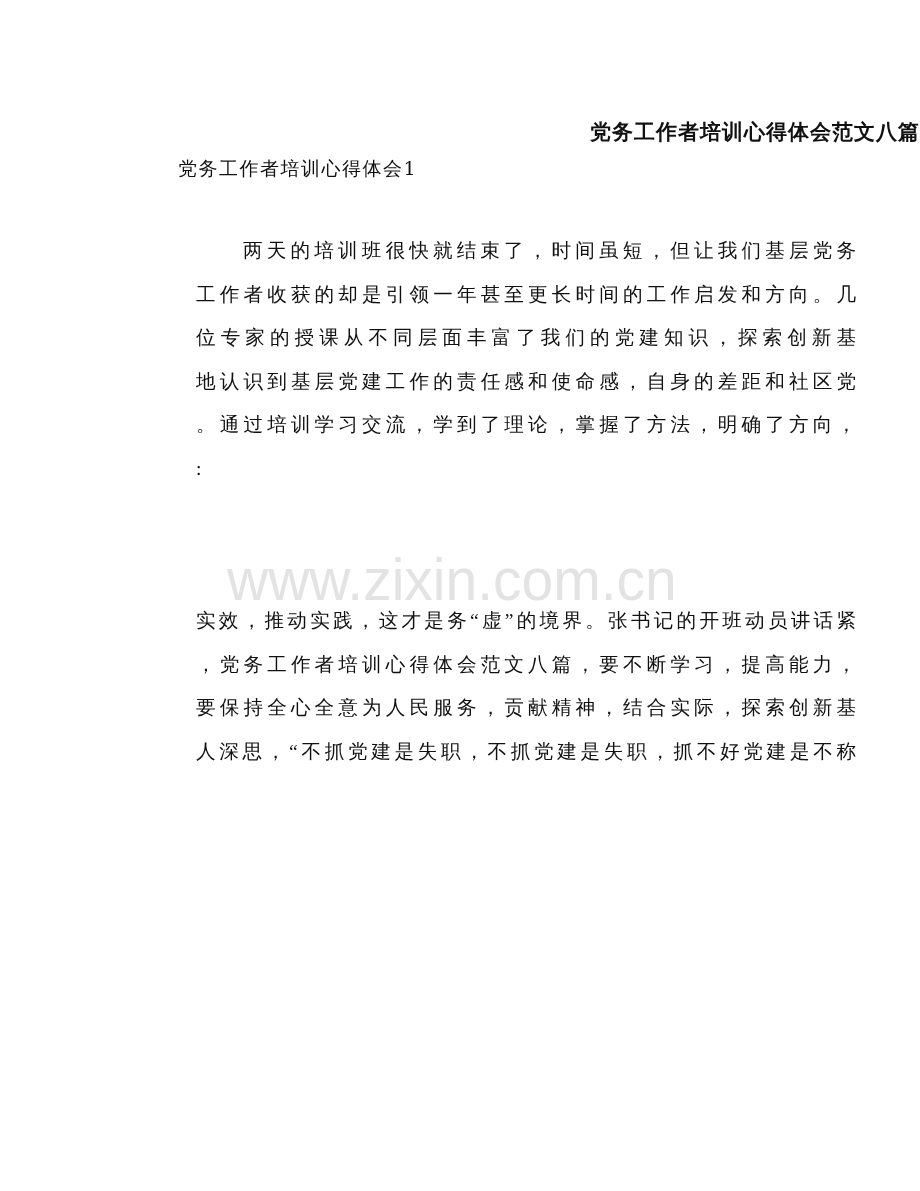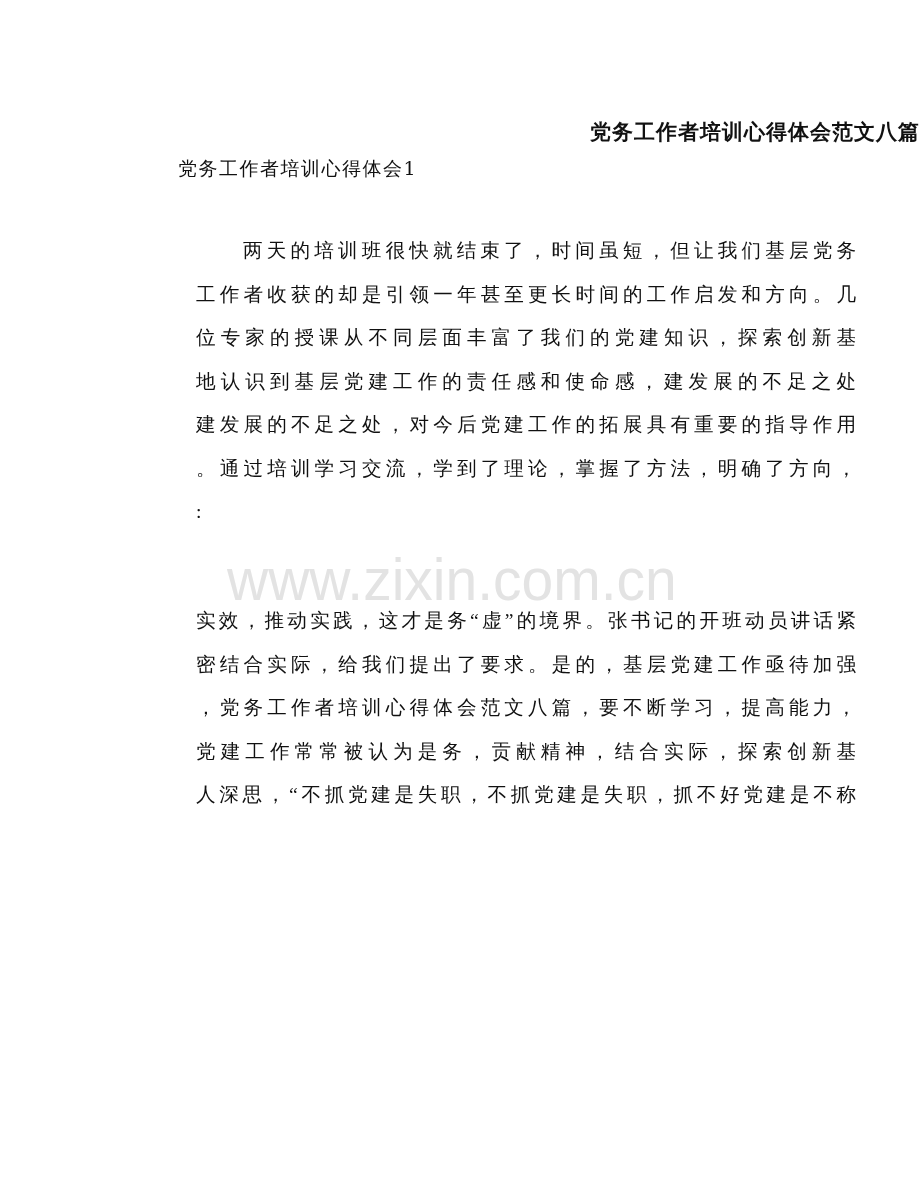--- a/index.html
+++ b/index.html
@@ -89,27 +89,25 @@
   <div class="watermark">www.zixin.com.cn</div>
 
   <div class="doc-title">党务工作者培训心得体会范文八篇</div>
 
   <div class="section-heading">党务工作者培训心得体会1</div>
 
   <div class="para" id="para-1">
     <span class="line first">两天的培训班很快就结束了，时间虽短，但让我们基层党务</span>
     <span class="line">工作者收获的却是引领一年甚至更长时间的工作启发和方向。几</span>
     <span class="line">位专家的授课从不同层面丰富了我们的党建知识，探索创新基</span>
-    <span class="line">地认识到基层党建工作的责任感和使命感，建发展的不足之处</span>
-    <span class="line">建发展的不足之处，对今后党建工作的拓展具有重要的指导作用</span>
+    <span class="line">地认识到基层党建工作的责任感和使命感，自身的差距和社区党</span>
     <span class="line">。通过培训学习交流，学到了理论，掌握了方法，明确了方向，</span>
     <span class="line last">:</span>
   </div>
 
   <div class="para" id="para-2">
     <span class="line">实效，推动实践，这才是务“虚”的境界。张书记的开班动员讲话紧</span>
-    <span class="line">密结合实际，给我们提出了要求。是的，基层党建工作亟待加强</span>
     <span class="line">，党务工作者培训心得体会范文八篇，要不断学习，提高能力，</span>
-    <span class="line">党建工作常常被认为是务，贡献精神，结合实际，探索创新基</span>
+    <span class="line">要保持全心全意为人民服务，贡献精神，结合实际，探索创新基</span>
     <span class="line">人深思，“不抓党建是失职，不抓党建是失职，抓不好党建是不称</span>
   </div>
 
 </div>
 
 </body></html>

